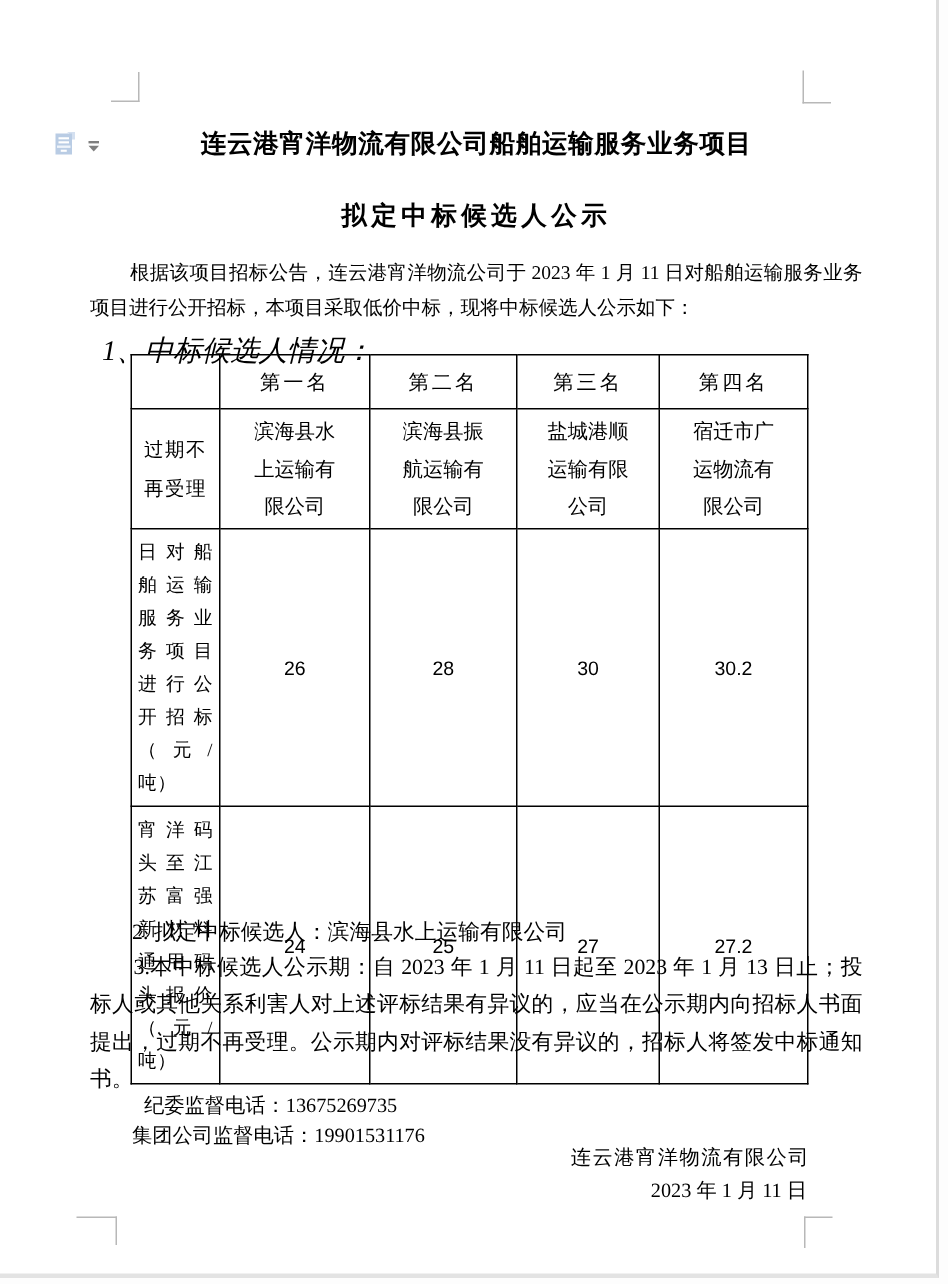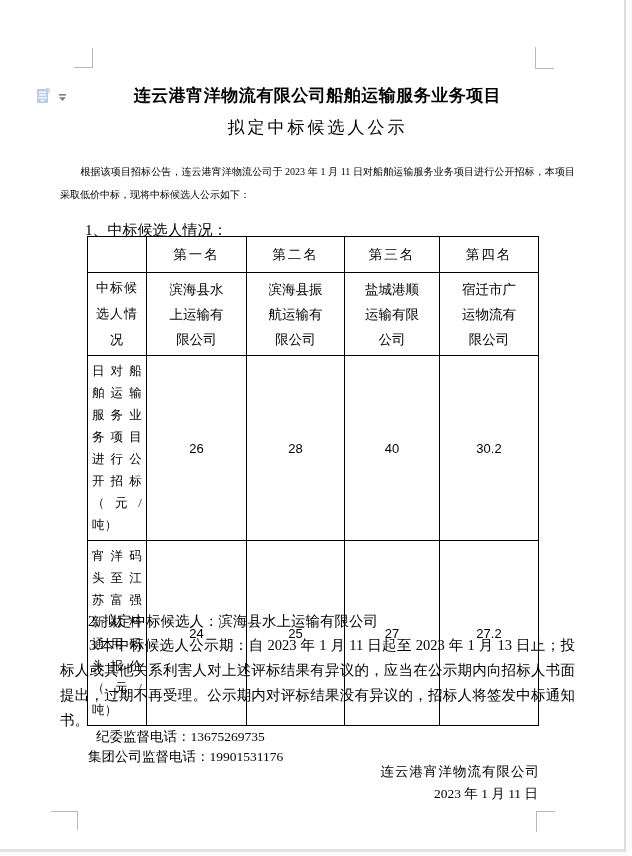--- a/index.html
+++ b/index.html
@@ -12,23 +12,23 @@
   .crop-tl{left:74px;top:48px;width:18px;height:19px;border-right:1px solid #b8b8b8;border-bottom:1px solid #b8b8b8;}
   .crop-tr{left:535px;top:47px;width:18px;height:21px;border-left:1px solid #b8b8b8;border-bottom:1px solid #b8b8b8;}
   .crop-bl{left:51px;top:811px;width:26px;height:18px;border-top:1px solid #b8b8b8;border-right:1px solid #b8b8b8;}
   .crop-br{left:536px;top:811px;width:18px;height:20px;border-top:1px solid #b8b8b8;border-left:1px solid #b8b8b8;}
   
   .paste-float{position:absolute;left:36px;top:87px;display:flex;align-items:flex-start;gap:7px;cursor:pointer;}
   
   .content{position:absolute;left:60px;top:0;width:515px;}
   .abs{position:absolute;margin:0;}
   .doc-title{top:84px;left:0;width:515px;text-align:center;font-size:17px;font-weight:bold;letter-spacing:0.5px;}
-  .doc-subtitle{top:116px;left:0;width:515px;text-align:center;font-size:17px;font-weight:normal;letter-spacing:3px;}
-  .para-intro{top:160px;left:0;width:515px;font-size:10px;line-height:23px;text-indent:2.05em;text-align:justify;}
-  .list-item-1{top:221px;left:25px;font-size:15px;}
+  .doc-subtitle{top:132px;left:0;width:515px;text-align:center;font-size:17px;font-weight:bold;letter-spacing:3px;}
+  .para-intro{top:170px;left:0;width:515px;font-size:13px;line-height:23px;text-indent:2.05em;text-align:justify;}
+  .list-item-1{top:221px;left:8px;font-size:19px;font-style:italic;}
   .notice-table{position:absolute;top:236px;left:27px;border-collapse:collapse;table-layout:fixed;width:451px;}
   .notice-table td{border:1px solid #000;vertical-align:middle;text-align:center;padding:2px 20px;
                    font-size:13.5px;line-height:25px;overflow:hidden;}
   .notice-table td.hdr{letter-spacing:2px;height:31px;}
   td.corner{height:31px;}
   td.namehead{font-size:13px;line-height:26px;letter-spacing:1px;padding:2px 4px;}
   td.rowlabel{font-size:12.5px;line-height:22px;letter-spacing:0.3px;text-align:justify;padding:4px 4px;}
   td.name{line-height:25px;}
   td.price{font-family:Liberation Sans, sans-serif;font-size:13px;}
   .item-2{top:612px;left:28px;font-size:14.5px;}
@@ -86,31 +86,31 @@
         </colgroup>
         <tbody>
             <tr>
           <td class="corner"></td>
           <td class="hdr">第一名</td>
           <td class="hdr">第二名</td>
           <td class="hdr">第三名</td>
           <td class="hdr">第四名</td>
         </tr>
         <tr style="height:76px;">
-          <td class="namehead">中标候选人情况</td>
+          <td class="namehead">过期不再受理</td>
           <td class="name">滨海县水上运输有限公司</td>
           <td class="name">滨海县振航运输有限公司</td>
           <td class="name">盐城港顺运输有限公司</td>
           <td class="name">宿迁市广运物流有限公司</td>
         </tr>
         <tr style="height:134px;">
           <td class="rowlabel">日对船舶运输服务业务项目进行公开招标（元/吨）</td>
           <td class="price">26</td>
           <td class="price">28</td>
-          <td class="price">40</td>
+          <td class="price">30</td>
           <td class="price">30.2</td>
         </tr>
         <tr style="height:131px;">
           <td class="rowlabel">宵洋码头至江苏富强新材料通用码头报价（元/吨）</td>
           <td class="price">24</td>
           <td class="price">25</td>
           <td class="price">27</td>
           <td class="price">27.2</td>
         </tr>
       </tbody>

